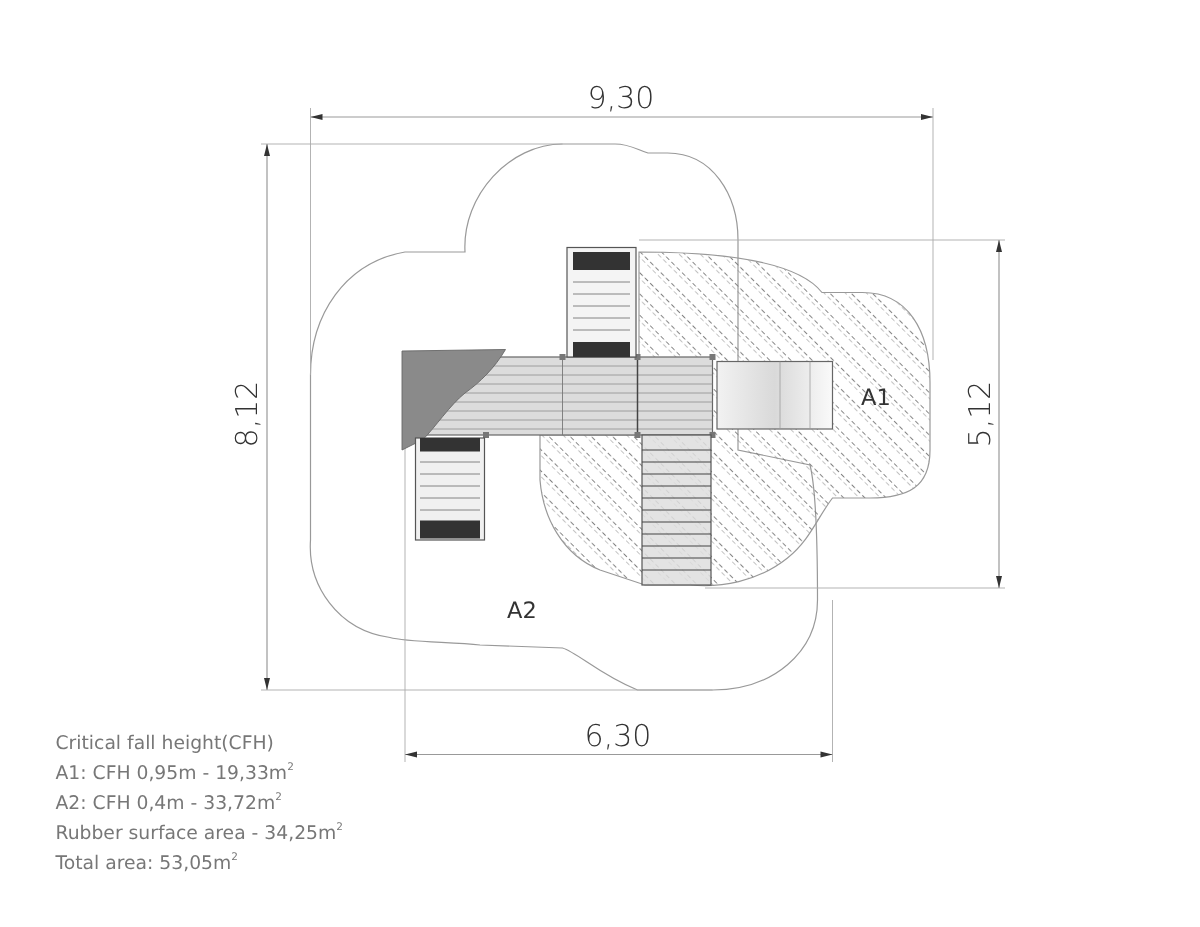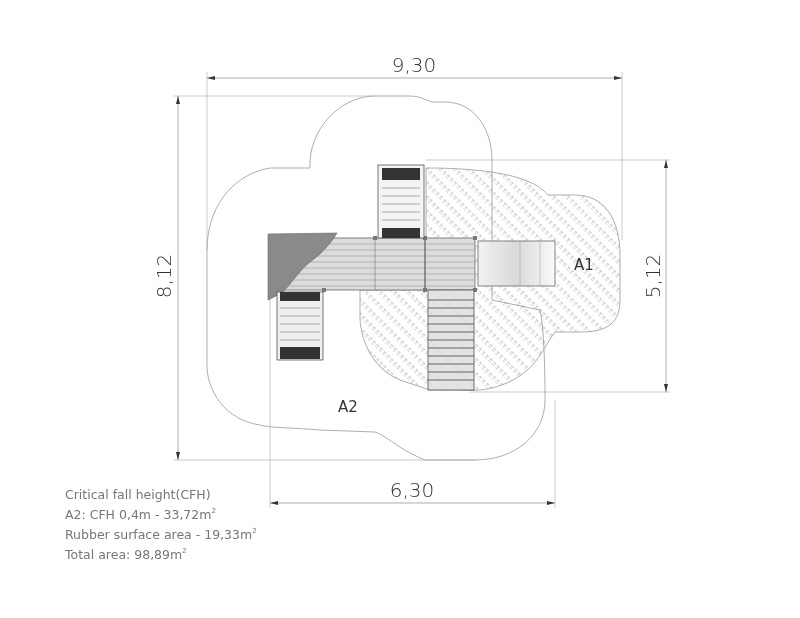--- a/index.html
+++ b/index.html
@@ -1,20 +1,20 @@
 <!DOCTYPE html>
 <html><head>
 <meta charset="utf-8">
 <style>
   html, body { margin: 0; padding: 0; background: #ffffff; }
   body { width: 800px; height: 618px; position: relative; overflow: hidden; font-family: "DejaVu Sans", sans-serif; }
   #drawing { position: absolute; left: 0; top: 0; }
   .dim-label { font-family: "DejaVu Sans", sans-serif; font-size: 20px; fill: #333; font-weight: 300; }
   .area-label { font-family: "DejaVu Sans", sans-serif; font-size: 15px; fill: #333; }
-  .legend { position: absolute; left: 37px; top: 486px; color: #777; font-size: 12.5px; line-height: 17px; font-family: "DejaVu Sans", sans-serif; margin-left: 28px; }
+  .legend { position: absolute; left: 37px; top: 486px; color: #777; font-size: 12.5px; line-height: 17px; font-family: "DejaVu Sans", sans-serif; }
   .legend div { white-space: nowrap; }
   .legend sup { font-size: 7px; vertical-align: 6px; }
 </style>
 </head>
 <body>
 
 <svg id="drawing" width="800" height="618" viewBox="0 0 800 618">
   <defs>
     <pattern id="hatch" patternUnits="userSpaceOnUse" width="10" height="10" patternTransform="rotate(-45)">
       <line x1="0" y1="0" x2="0" y2="10" stroke="#777" stroke-width="0.6" stroke-dasharray="3,2"></line>
@@ -142,16 +142,17 @@
     <line x1="520" y1="241" x2="520" y2="286" stroke="#999" stroke-width="0.5"></line>
     <line x1="540" y1="241" x2="540" y2="286" stroke="#999" stroke-width="0.5"></line>
   </g>
 
   <text class="area-label" x="574" y="270">A1</text>
   <text class="area-label" x="338" y="412">A2</text>
 </svg>
 
 <div class="legend">
   <div>Critical fall height(CFH)</div>
+  <div><span>A1: CFH 0,95m - 19,33m</span><sup>2</sup></div>
   <div><span>A2: CFH 0,4m - 33,72m</span><sup>2</sup></div>
-  <div><span>Rubber surface area - 19,33m</span><sup>2</sup></div>
-  <div><span>Total area: 98,89m</span><sup>2</sup></div>
+  <div><span>Rubber surface area - 34,25m</span><sup>2</sup></div>
+  <div><span>Total area: 53,05m</span><sup>2</sup></div>
 </div>
 
 </body></html>

